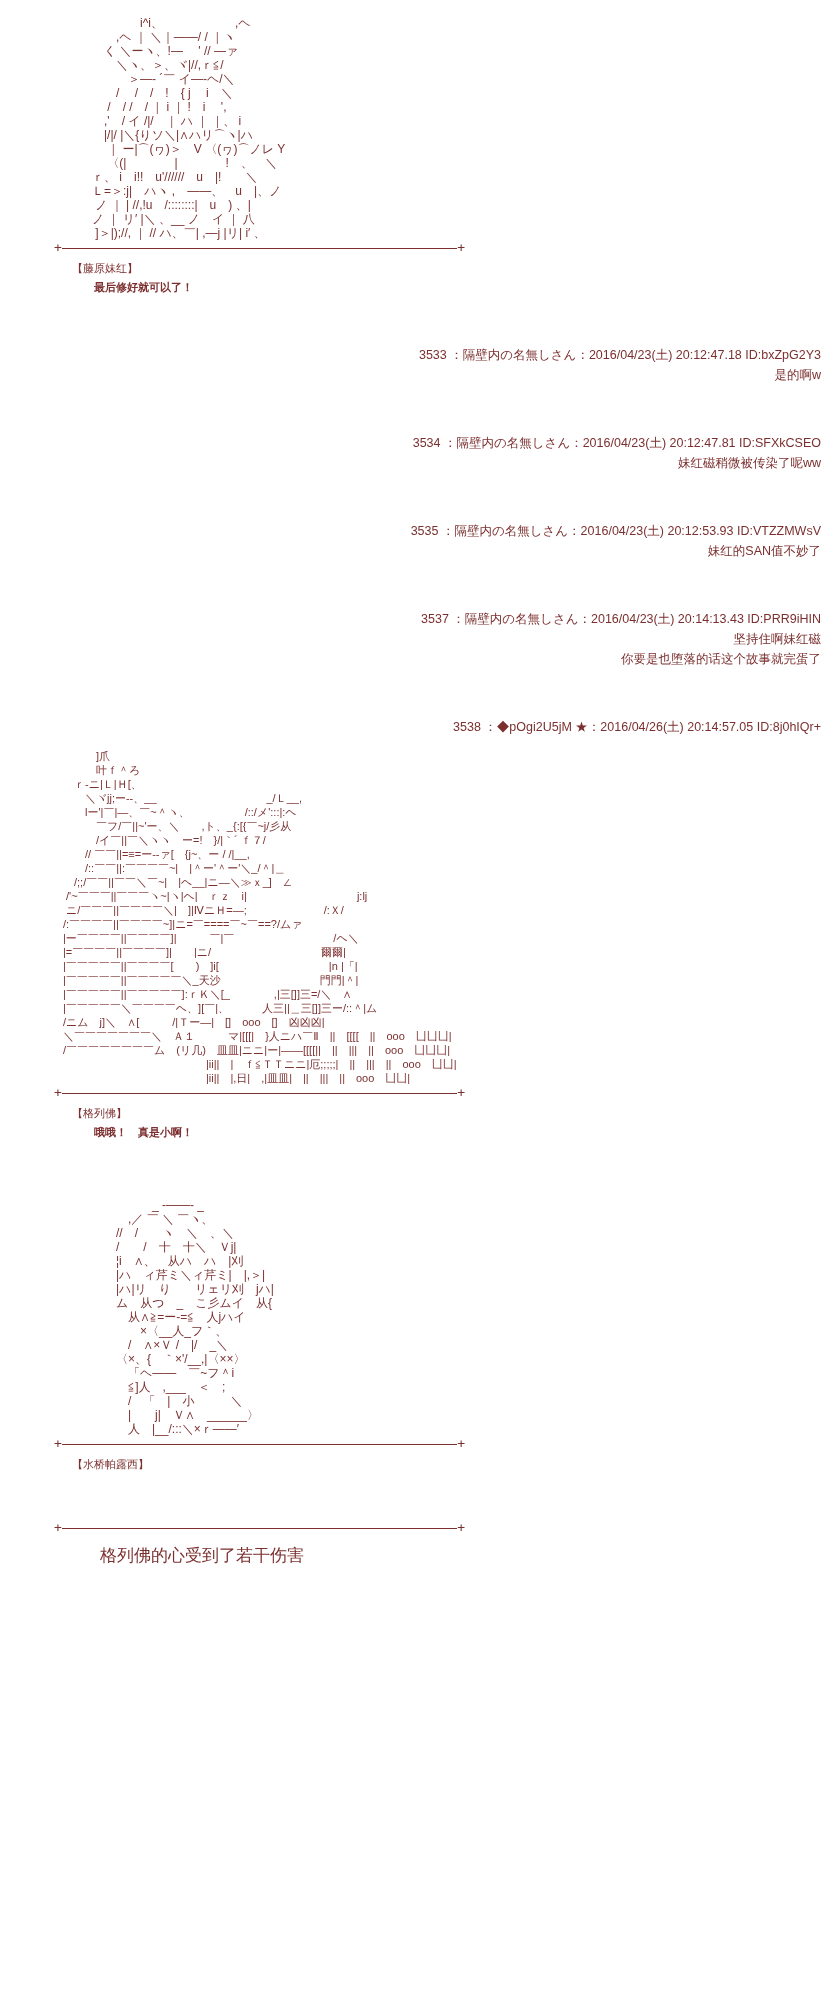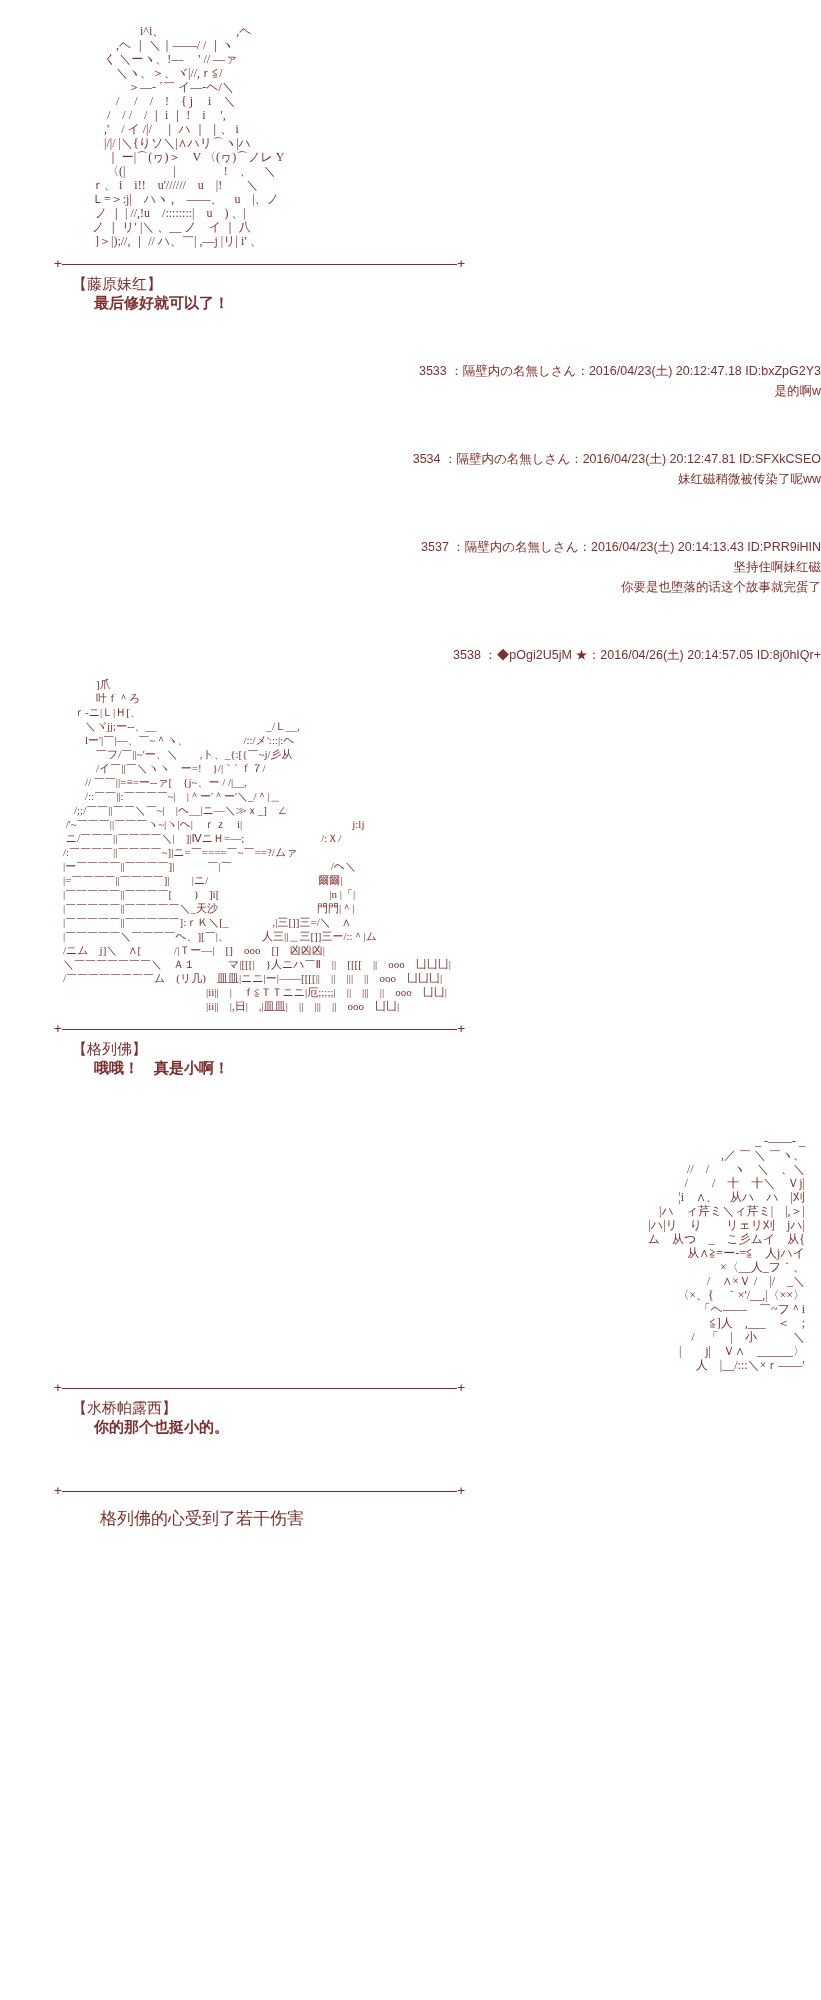--- a/index.html
+++ b/index.html
@@ -8,50 +8,50 @@
     width: 821px;
     height: 2000px;
     background: #ffffff;
     color: #7c2f2f;
     font-family: "Liberation Sans", sans-serif;
     overflow: hidden;
   }
   .thread { padding-top: 8px; }
 
   .aa {
-    font-family: Liberation Serif, serif;
+    font-family: Liberation Sans, sans-serif;
     font-size: 12px;
     line-height: 14px;
-    margin: 16px;
+    margin: 8px;
     white-space: pre;
     color: inherit;
   }
   [data-name="aa-mokou"]          { margin-left: 68px; }
   [data-name="aa-gulliver-scene"] { margin-left: 52px; margin-top: 14px; font-size: 11px; line-height: 14px; }
-  [data-name="aa-parsee"]         { margin-left: 92px; margin-top: 58px; text-align: right; }
+  [data-name="aa-parsee"]         { margin-left: 92px; margin-top: 58px; }
 
   .sep {
     position: relative;
     margin: 6px 0 2px 62px;
     width: 395px;
     height: 10px;
     border-top: 1px solid #7c2f2f;
   }
   .sep.gap { margin-top: 56px; }
   .sep .plus {
     position: absolute;
     top: -9px;
     font-size: 13px;
     line-height: 16px;
     font-family: "DejaVu Sans Mono", monospace;
   }
   .sep .plus.left  { left: -8px; }
   .sep .plus.right { right: -8px; }
 
-  .speech { margin-left: 72px; font-size: 15px; line-height: 16px; }
+  .speech { margin-left: 72px; font-size: 11px; line-height: 16px; }
   .speech .speaker { margin-top: 2px; }
   .speech .speech-line { margin-left: 22px; margin-top: 3px; font-weight: bold; }
 
   .post { margin-left: 30px; margin-top: 52px; font-size: 12.5px; line-height: 16px; text-align: right; }
   .post .post-line { margin-left: 25px; margin-top: 4px; }
 
   .narration { margin-left: 100px; margin-top: 10px; font-size: 17px; line-height: 16px; }
 </style>
 </head>
 <body>
@@ -81,20 +81,24 @@
       <div class="speaker" data-name="speaker-name">【藤原妹红】</div>
       <div class="speech-line" data-name="dialogue-line">最后修好就可以了！</div>
     </div>
     <div class="post" data-name="post-3533">
       <div class="post-header" data-name="post-header">3533 ：隔壁内の名無しさん：2016/04/23(土) 20:12:47.18 ID:bxZpG2Y3</div>
       <div class="post-line" data-name="post-body-line">是的啊w</div>
     </div>
     <div class="post" data-name="post-3534">
       <div class="post-header" data-name="post-header">3534 ：隔壁内の名無しさん：2016/04/23(土) 20:12:47.81 ID:SFXkCSEO</div>
       <div class="post-line" data-name="post-body-line">妹红磁稍微被传染了呢ww</div>
+    </div>
+    <div class="post" data-name="post-3535">
+      <div class="post-header" data-name="post-header">3535 ：隔壁内の名無しさん：2016/04/23(土) 20:12:53.93 ID:VTZZMWsV</div>
+      <div class="post-line" data-name="post-body-line">妹红的SAN值不妙了</div>
     </div>
     <div class="post" data-name="post-3537">
       <div class="post-header" data-name="post-header">3537 ：隔壁内の名無しさん：2016/04/23(土) 20:14:13.43 ID:PRR9iHIN</div>
       <div class="post-line" data-name="post-body-line">坚持住啊妹红磁</div>
       <div class="post-line" data-name="post-body-line">你要是也堕落的话这个故事就完蛋了</div>
     </div>
     <div class="post" data-name="post-3538">
       <div class="post-header" data-name="post-header">3538 ：◆pOgi2U5jM ★：2016/04/26(土) 20:14:57.05 ID:8j0hIQr+</div>
     </div>
     <pre class="aa" data-name="aa-gulliver-scene">　　　　]爪
@@ -145,20 +149,19 @@
 　　　≦]人　,___　＜　;
 　　　/　「　|　小　　　＼
 　　　|　　j|　Ｖ∧　______〉
 　　　人　|__/:::＼×ｒ――′</pre>
     <div class="sep" data-name="aa-separator">
       <span class="plus left" data-name="separator-plus-left">+</span>
       <span class="plus right" data-name="separator-plus-right">+</span>
     </div>
     <div class="speech" data-name="aa-dialogue">
       <div class="speaker" data-name="speaker-name">【水桥帕露西】</div>
-      <div class="speech-line" data-name="dialogue-line">你的那个也挺小的。</div>
     </div>
     <div class="sep gap" data-name="aa-separator">
       <span class="plus left" data-name="separator-plus-left">+</span>
       <span class="plus right" data-name="separator-plus-right">+</span>
     </div>
     <div class="narration" data-name="narration-line">格列佛的心受到了若干伤害</div>
   </div>
 
 </body></html>

